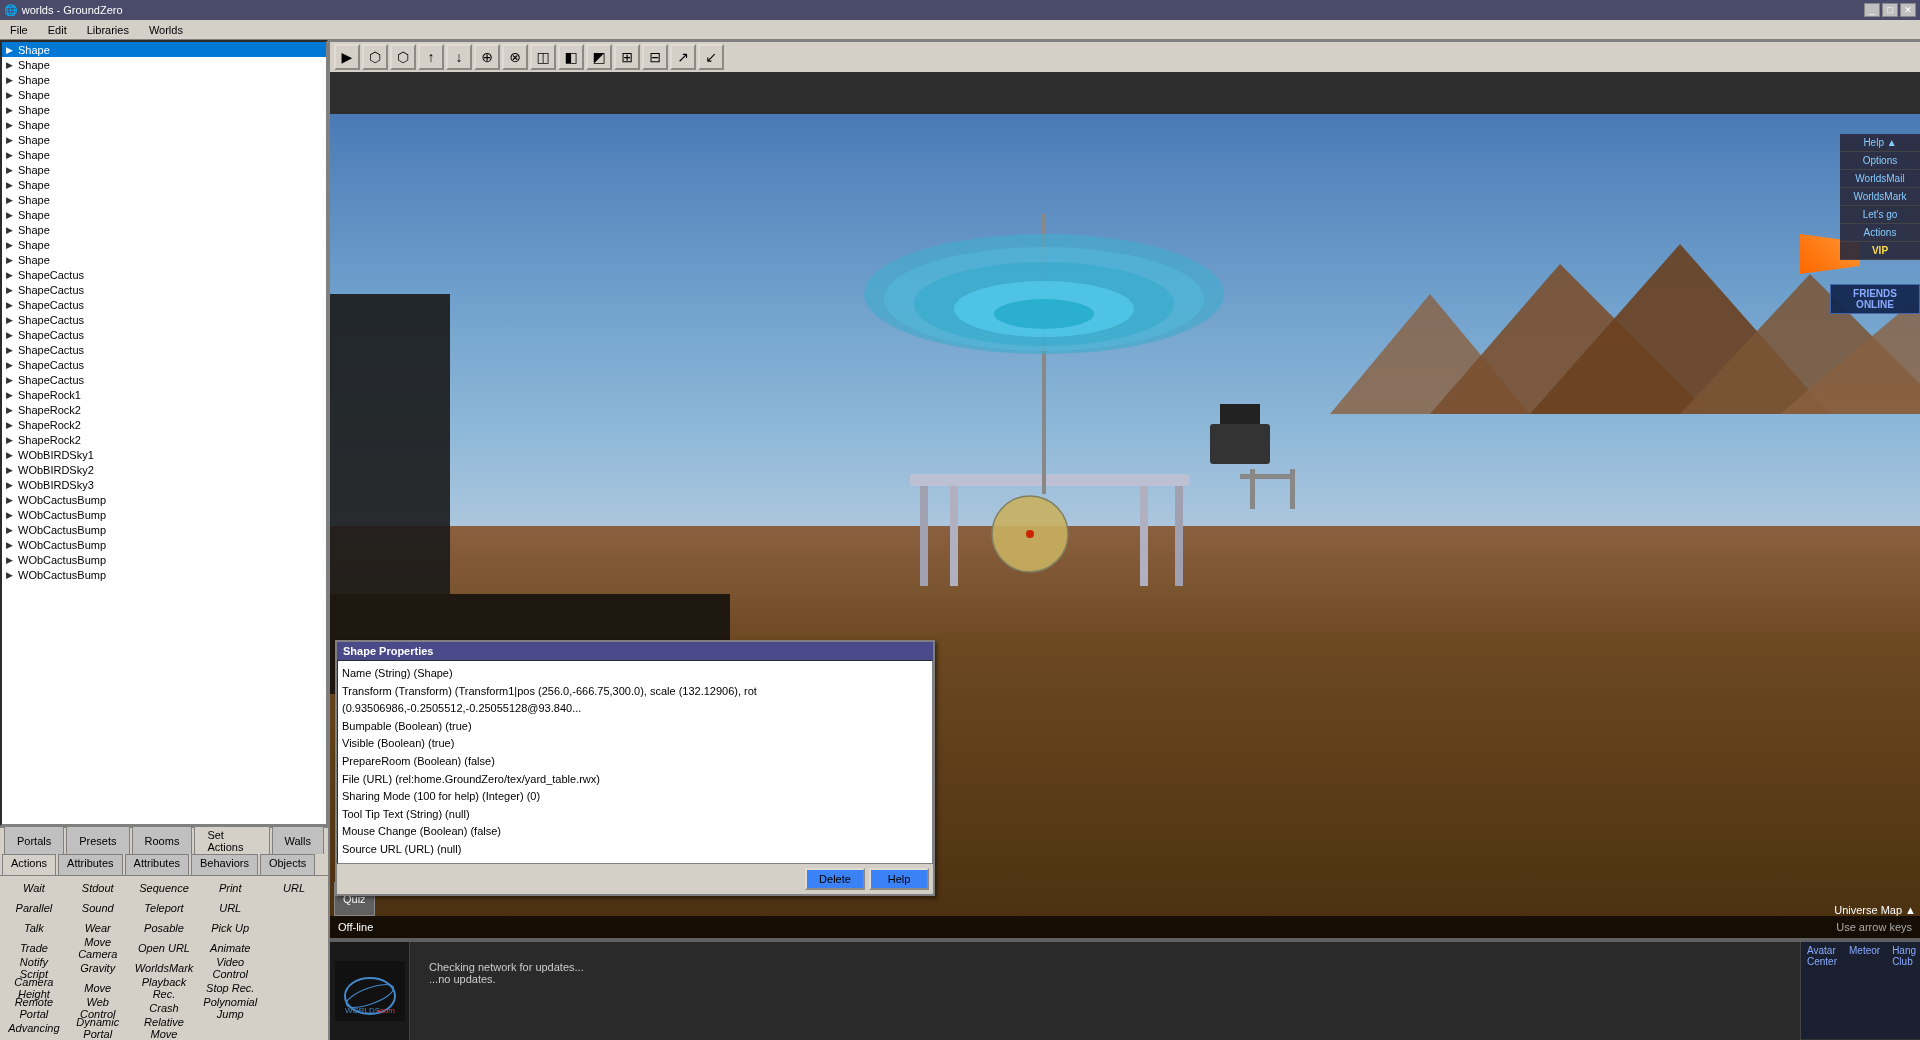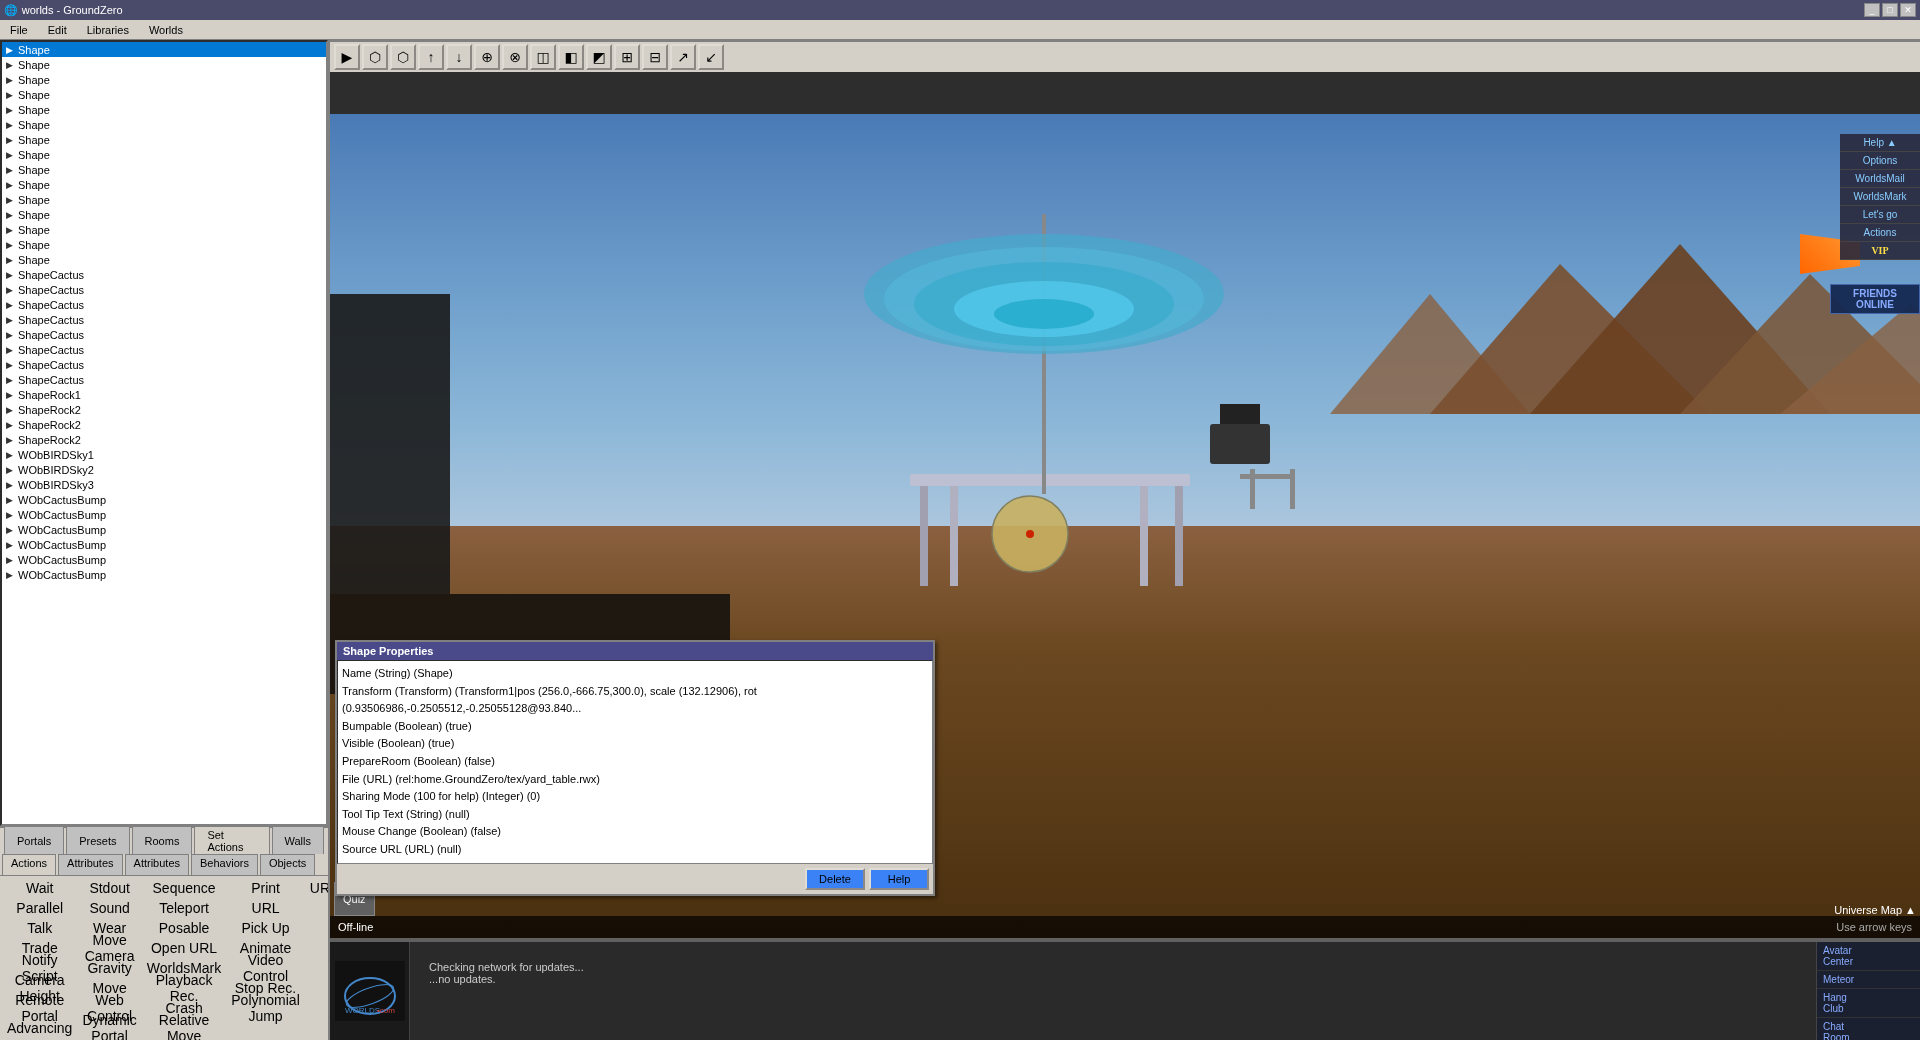--- a/index.html
+++ b/index.html
@@ -51,22 +51,22 @@
       padding: 2px 8px; font-size: 11px; border: 1px solid #808080; border-bottom: none;
       background: #c0c0c0; cursor: pointer; margin-right: 2px;
     }
     .action-tab.active { background: #d4d0c8; }
 
     #actions-grid {
       display: grid; grid-template-columns: repeat(5, 1fr); gap: 0; padding: 2px;
       background: #d4d0c8;
     }
     .action-cell {
-      padding: 2px 4px; font-size: 14px; text-align: center; border: 1px solid transparent;
-      cursor: pointer; height: 20px; display: flex; align-items: center; justify-content: center;
+      padding: 2px 4px; font-size: 11px; text-align: center; border: 1px solid transparent;
+      cursor: pointer; height: 20px; display: flex; align-items: center; justify-content: center; font-style: italic;
     }
 
     
     #right-side { flex: 1; display: flex; flex-direction: column; }
 
     
     #viewport {
       flex: 1; background: #1a1a2e; position: relative; overflow: hidden;
       border-bottom: 2px solid #606060;
       margin-top: 42px;
@@ -92,21 +92,21 @@
     #console-logo {
       width: 80px; background: #1a1a1a; display: flex; align-items: center; justify-content: center;
       border-right: 1px solid #444; flex-shrink: 0;
     }
 
     #console-text {
       flex: 1; padding: 19px; color: #cccccc; font-size: 11px; overflow-y: auto;
     }
 
     #console-right {
-      width: 104px; background: #1a2030; border-left: 1px solid #444; display: flex; flex-direction: column;
+      width: 120px; background: #1a2030; border-left: 1px solid #444; display: flex; flex-direction: row;
     }
 
     .console-btn { padding: 3px 6px; font-size: 10px; color: #88aaff; cursor: pointer; border-bottom: 1px solid #333; }
 
     
     #bottom-toolbar {
       height: 32px; background: #d4d0c8; border-top: 2px solid #808080;
       display: flex; align-items: center; padding: 2px 4px; gap: 2px;
     }
     .toolbar-btn {
@@ -485,21 +485,21 @@
 
       <div class="flag"></div>
 
       <div id="right-panel">
         <div class="right-panel-btn">Help ▲</div>
         <div class="right-panel-btn">Options</div>
         <div class="right-panel-btn">WorldsMail</div>
         <div class="right-panel-btn">WorldsMark</div>
         <div class="right-panel-btn">Let's go</div>
         <div class="right-panel-btn">Actions</div>
-        <div class="right-panel-btn" style="color:#ffdd44;font-weight:bold;font-family:Liberation Serif, serif;">VIP</div>
+        <div class="right-panel-btn" style="color:#ffdd44;font-weight:bold;">VIP</div>
       </div>
 
       <div id="friends-panel">
         <div class="friends-title">FRIENDS ONLINE</div>
       </div>
 
       <div id="status-bar">
         <div id="quiz-btn">Quiz</div>
         <span style="color:#fff;">Off-line</span>
         <span style="color:#aaa;">Use arrow keys</span>

